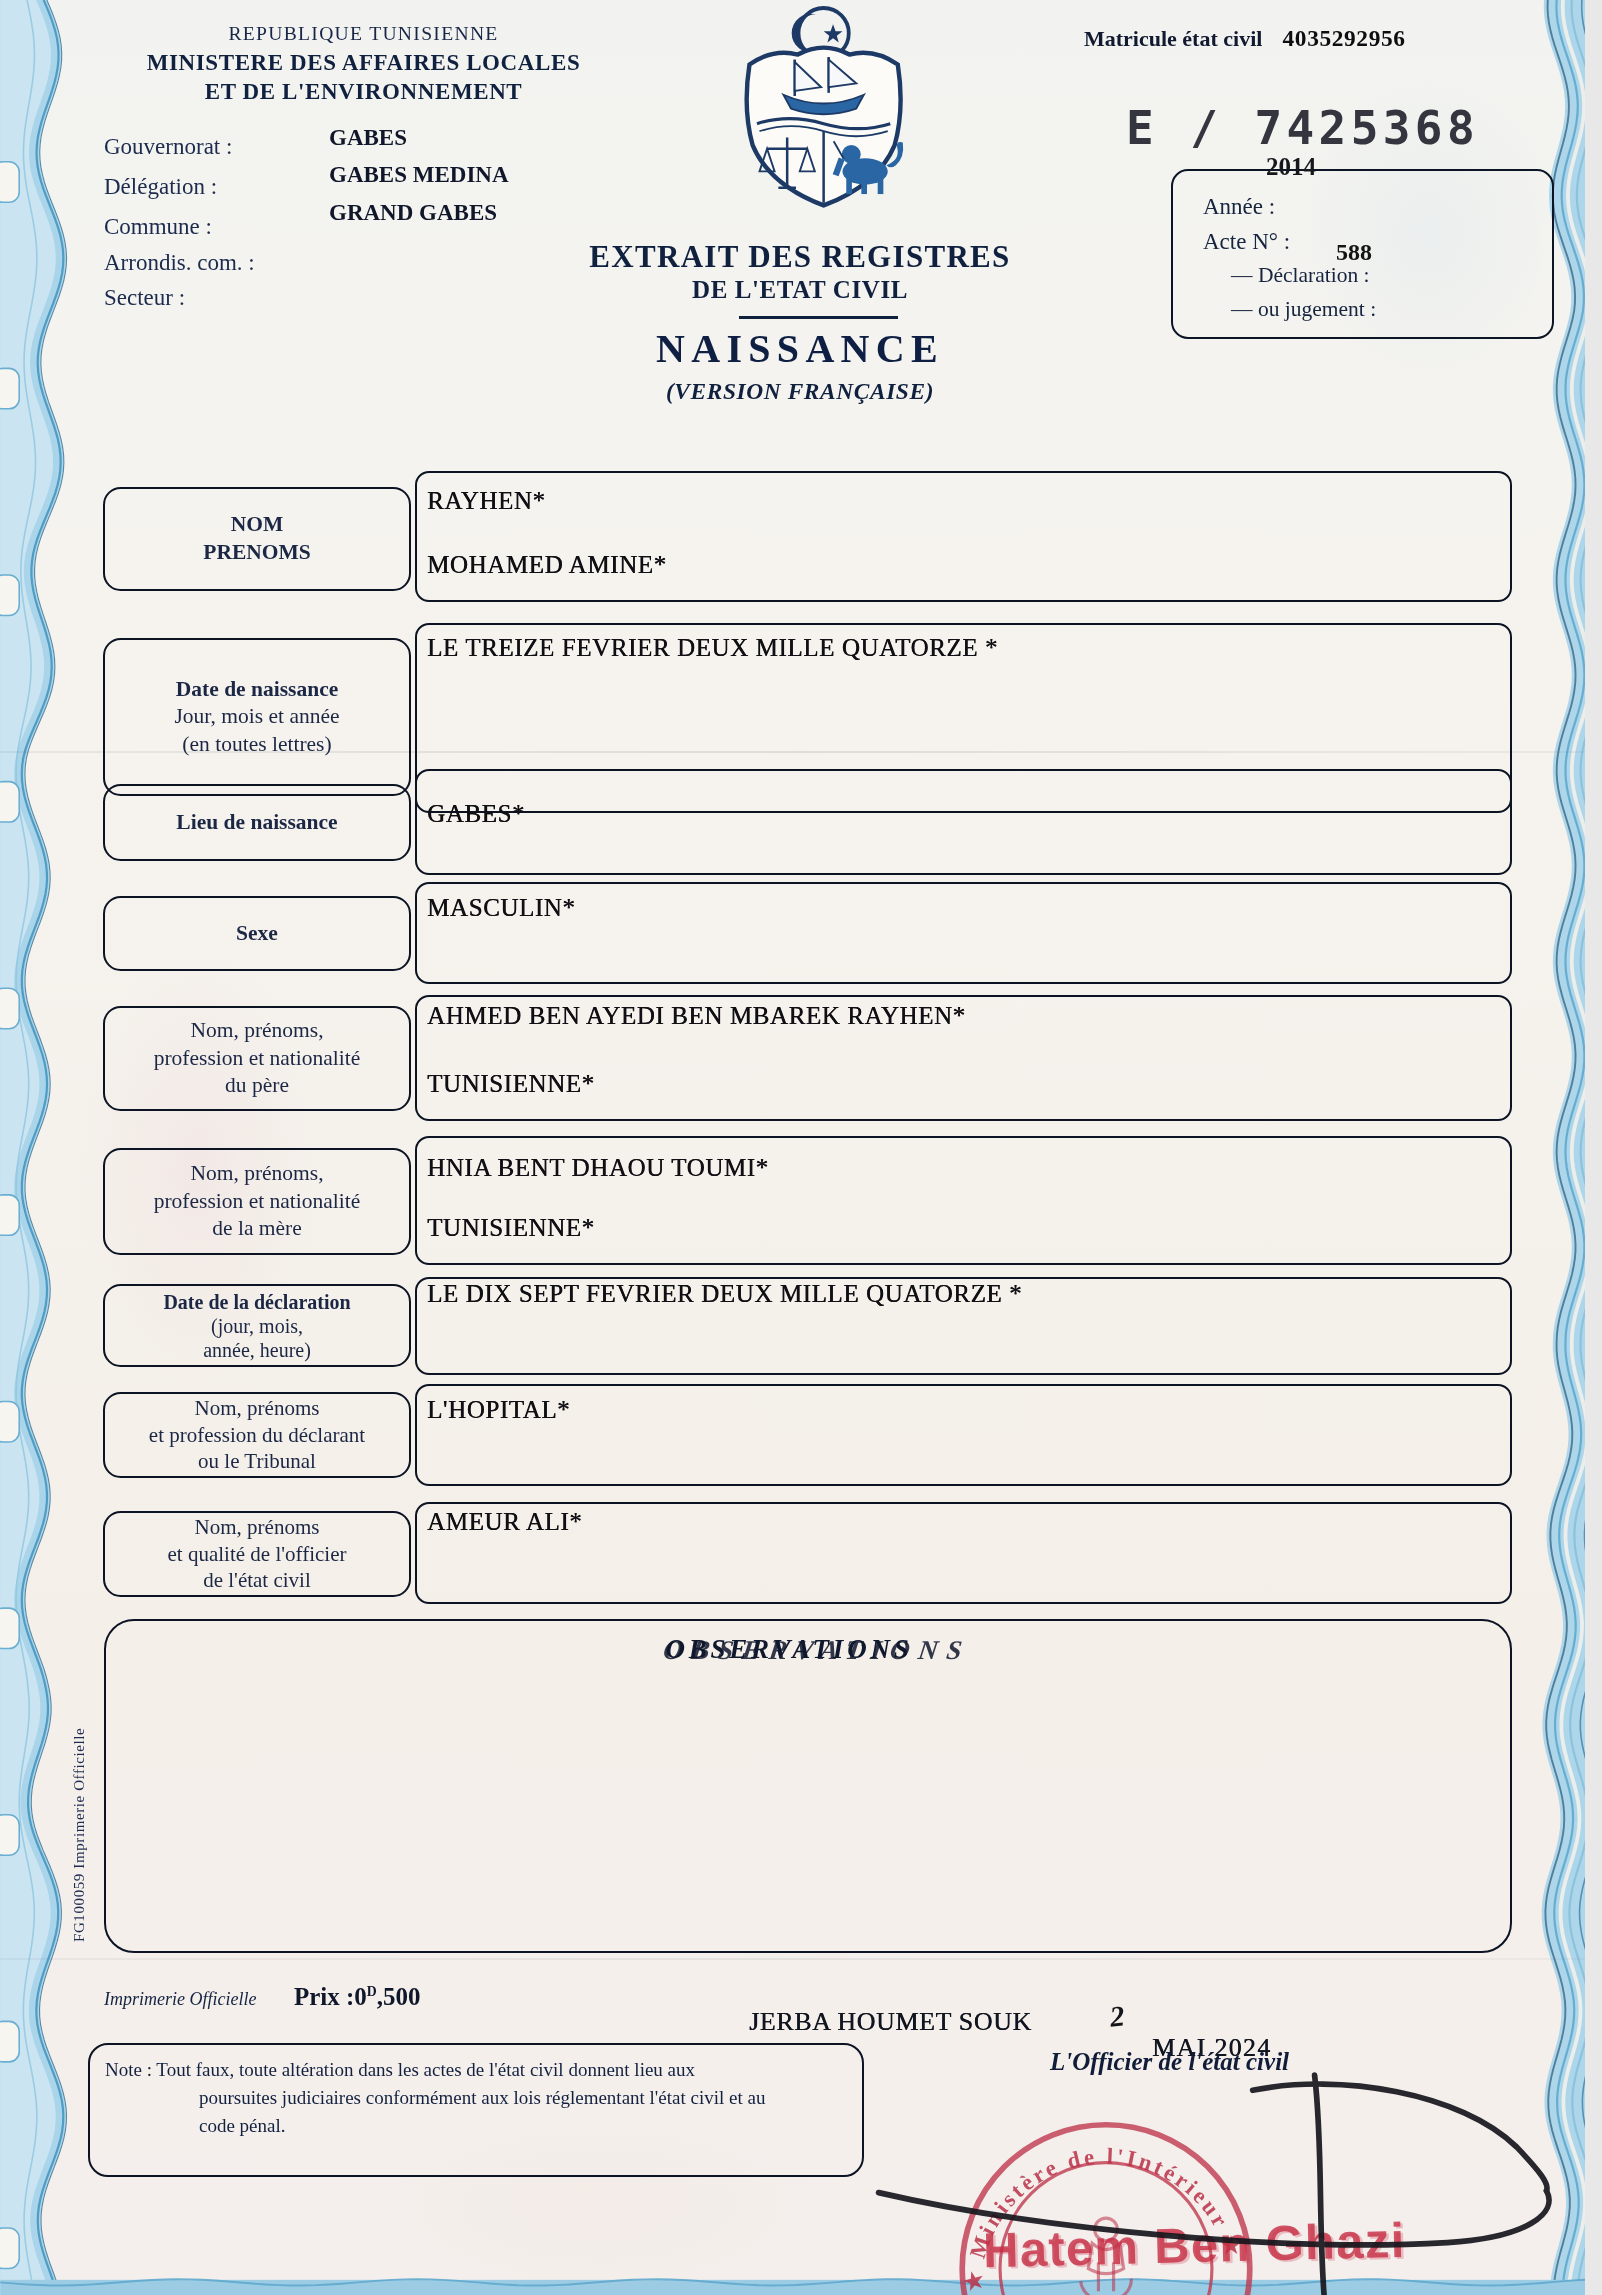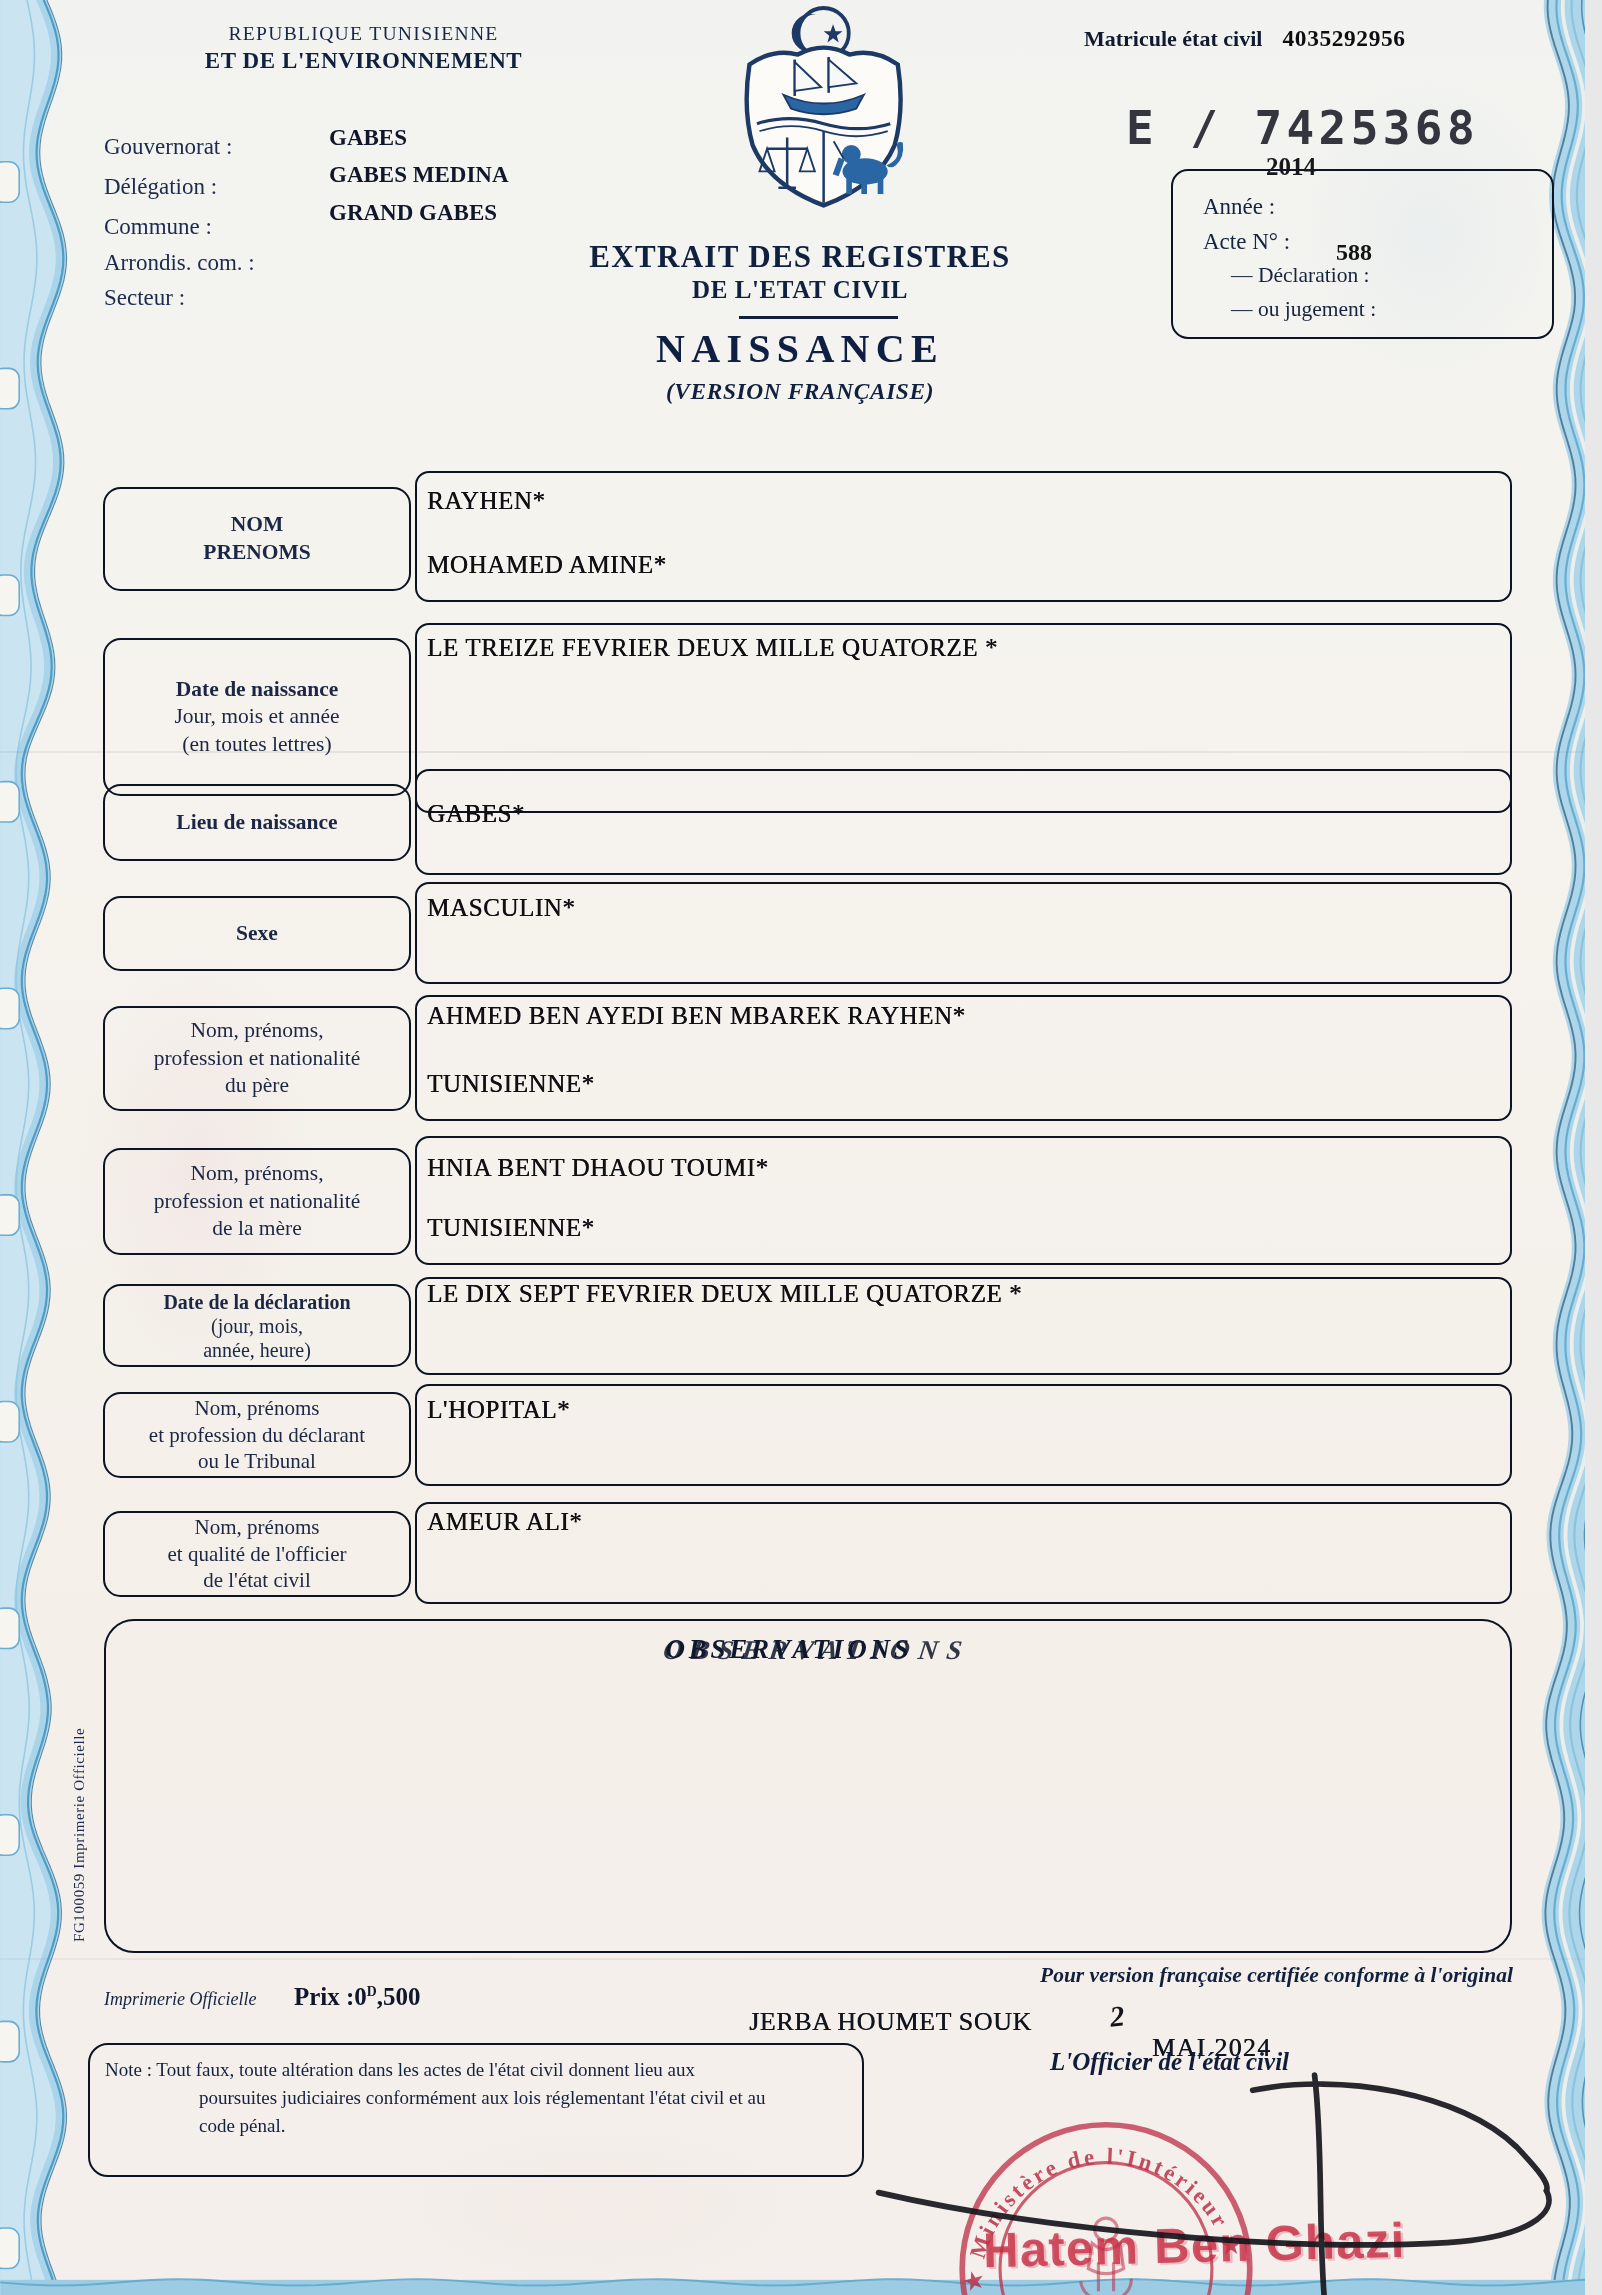--- a/index.html
+++ b/index.html
@@ -92,20 +92,21 @@
   <div class="content">
 
     <div class="smudge" style="left:76px;top:948px;width:240px;height:442px;background:radial-gradient(ellipse at center,rgba(214,160,178,.10),transparent 70%);"></div>
     <div class="smudge" style="left:1296px;top:76px;width:265px;height:316px;background:radial-gradient(ellipse at center,rgba(170,205,230,.12),transparent 70%);"></div>
     <div class="smudge" style="left:379px;top:2117px;width:442px;height:177px;background:radial-gradient(ellipse at center,rgba(225,190,180,.08),transparent 70%);"></div>
     <div class="crease" style="top:751px;"></div>
     <div class="crease" style="top:1958px;opacity:.7;"></div>
 
     <div class="abs hdr-center" style="left:76px;top:23px;width:575px;">
       <div class="republic">REPUBLIQUE TUNISIENNE</div>
+      <div class="ministry" style="margin-top:5px;">MINISTERE DES AFFAIRES LOCALES</div>
       <div class="ministry" style="margin-top:2.5px;">ET DE L'ENVIRONNEMENT</div>
     </div>
 
     <div class="abs" style="left:329px;top:125px;">
       <div class="admin-value">GABES</div>
       <div class="admin-value" style="margin-top:11.4px;">GABES MEDINA</div>
       <div class="admin-value" style="margin-top:11.4px;">GRAND GABES</div>
     </div>
     <div class="abs" style="left:104px;top:134px;">
       <div class="admin-label">Gouvernorat :</div>
@@ -255,21 +256,20 @@
     </div>
     <div class="row-value" style="top:1502px;height:102px;">
       <div class="vline" style="top:3.8px;">AMEUR ALI*</div>
     </div>
 
     <div class="obs-box">
       <div class="obs-title" style="top:14px;left:8.8px;opacity:.85;letter-spacing:8.8px;transform:skewX(-8deg);">OBSERVATIONS</div>
       <div class="obs-title" style="top:12.6px;left:-19px;">OBSERVATIONS</div>
     </div>
 
-    <div class="abs certification" style="left:916px;top:1963px;width:597px;">Pour version française certifiée conforme à l'original</div>
     <div class="abs" style="left:104px;top:1983px;white-space:nowrap;">
       <span class="imprimerie">Imprimerie Officielle</span>
       <span class="prix" style="margin-left:35px;"><span>Prix :0</span><sup>D</sup><span>,500</span></span>
     </div>
     <div class="abs place" style="left:749px;top:2007px;">JERBA HOUMET SOUK</div>
     <span class="abs date-day" style="left:1110px;top:2000px;">2</span>
     <div class="abs date-rest" style="left:1152px;top:2007px;margin-top:26px;">MAI 2024</div>
     <div class="abs officer" style="left:1050px;top:2048px;">L'Officier de l'état civil</div>
 
     <div class="note-box">

